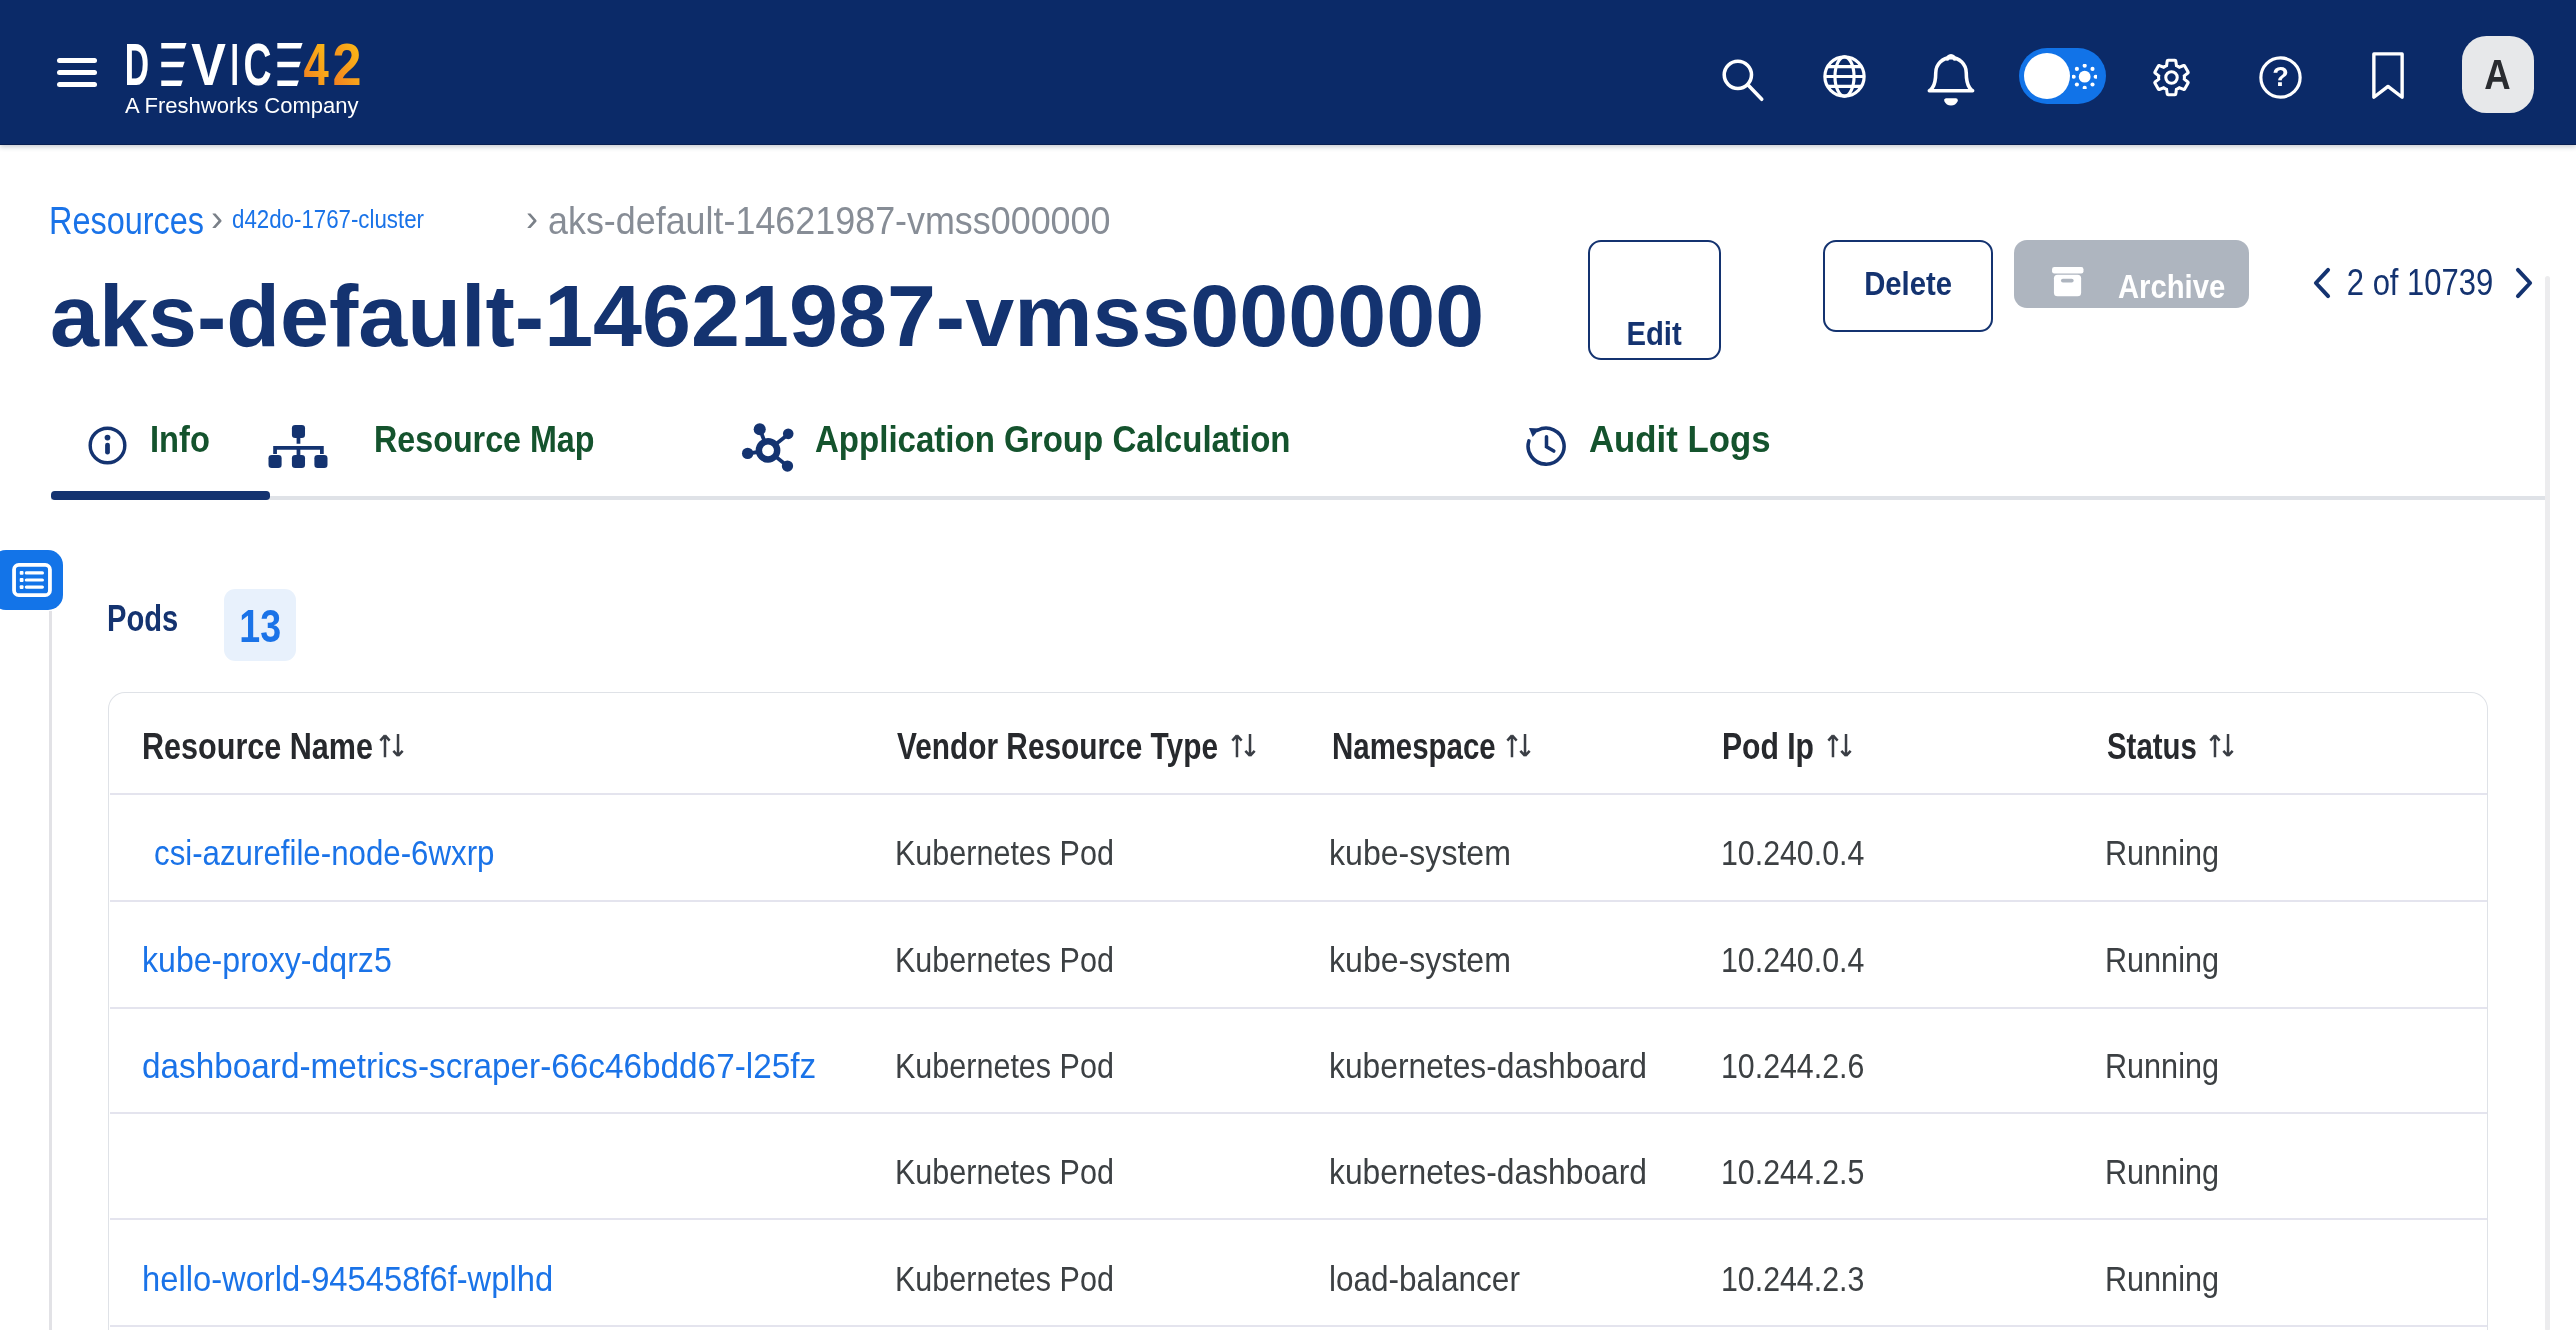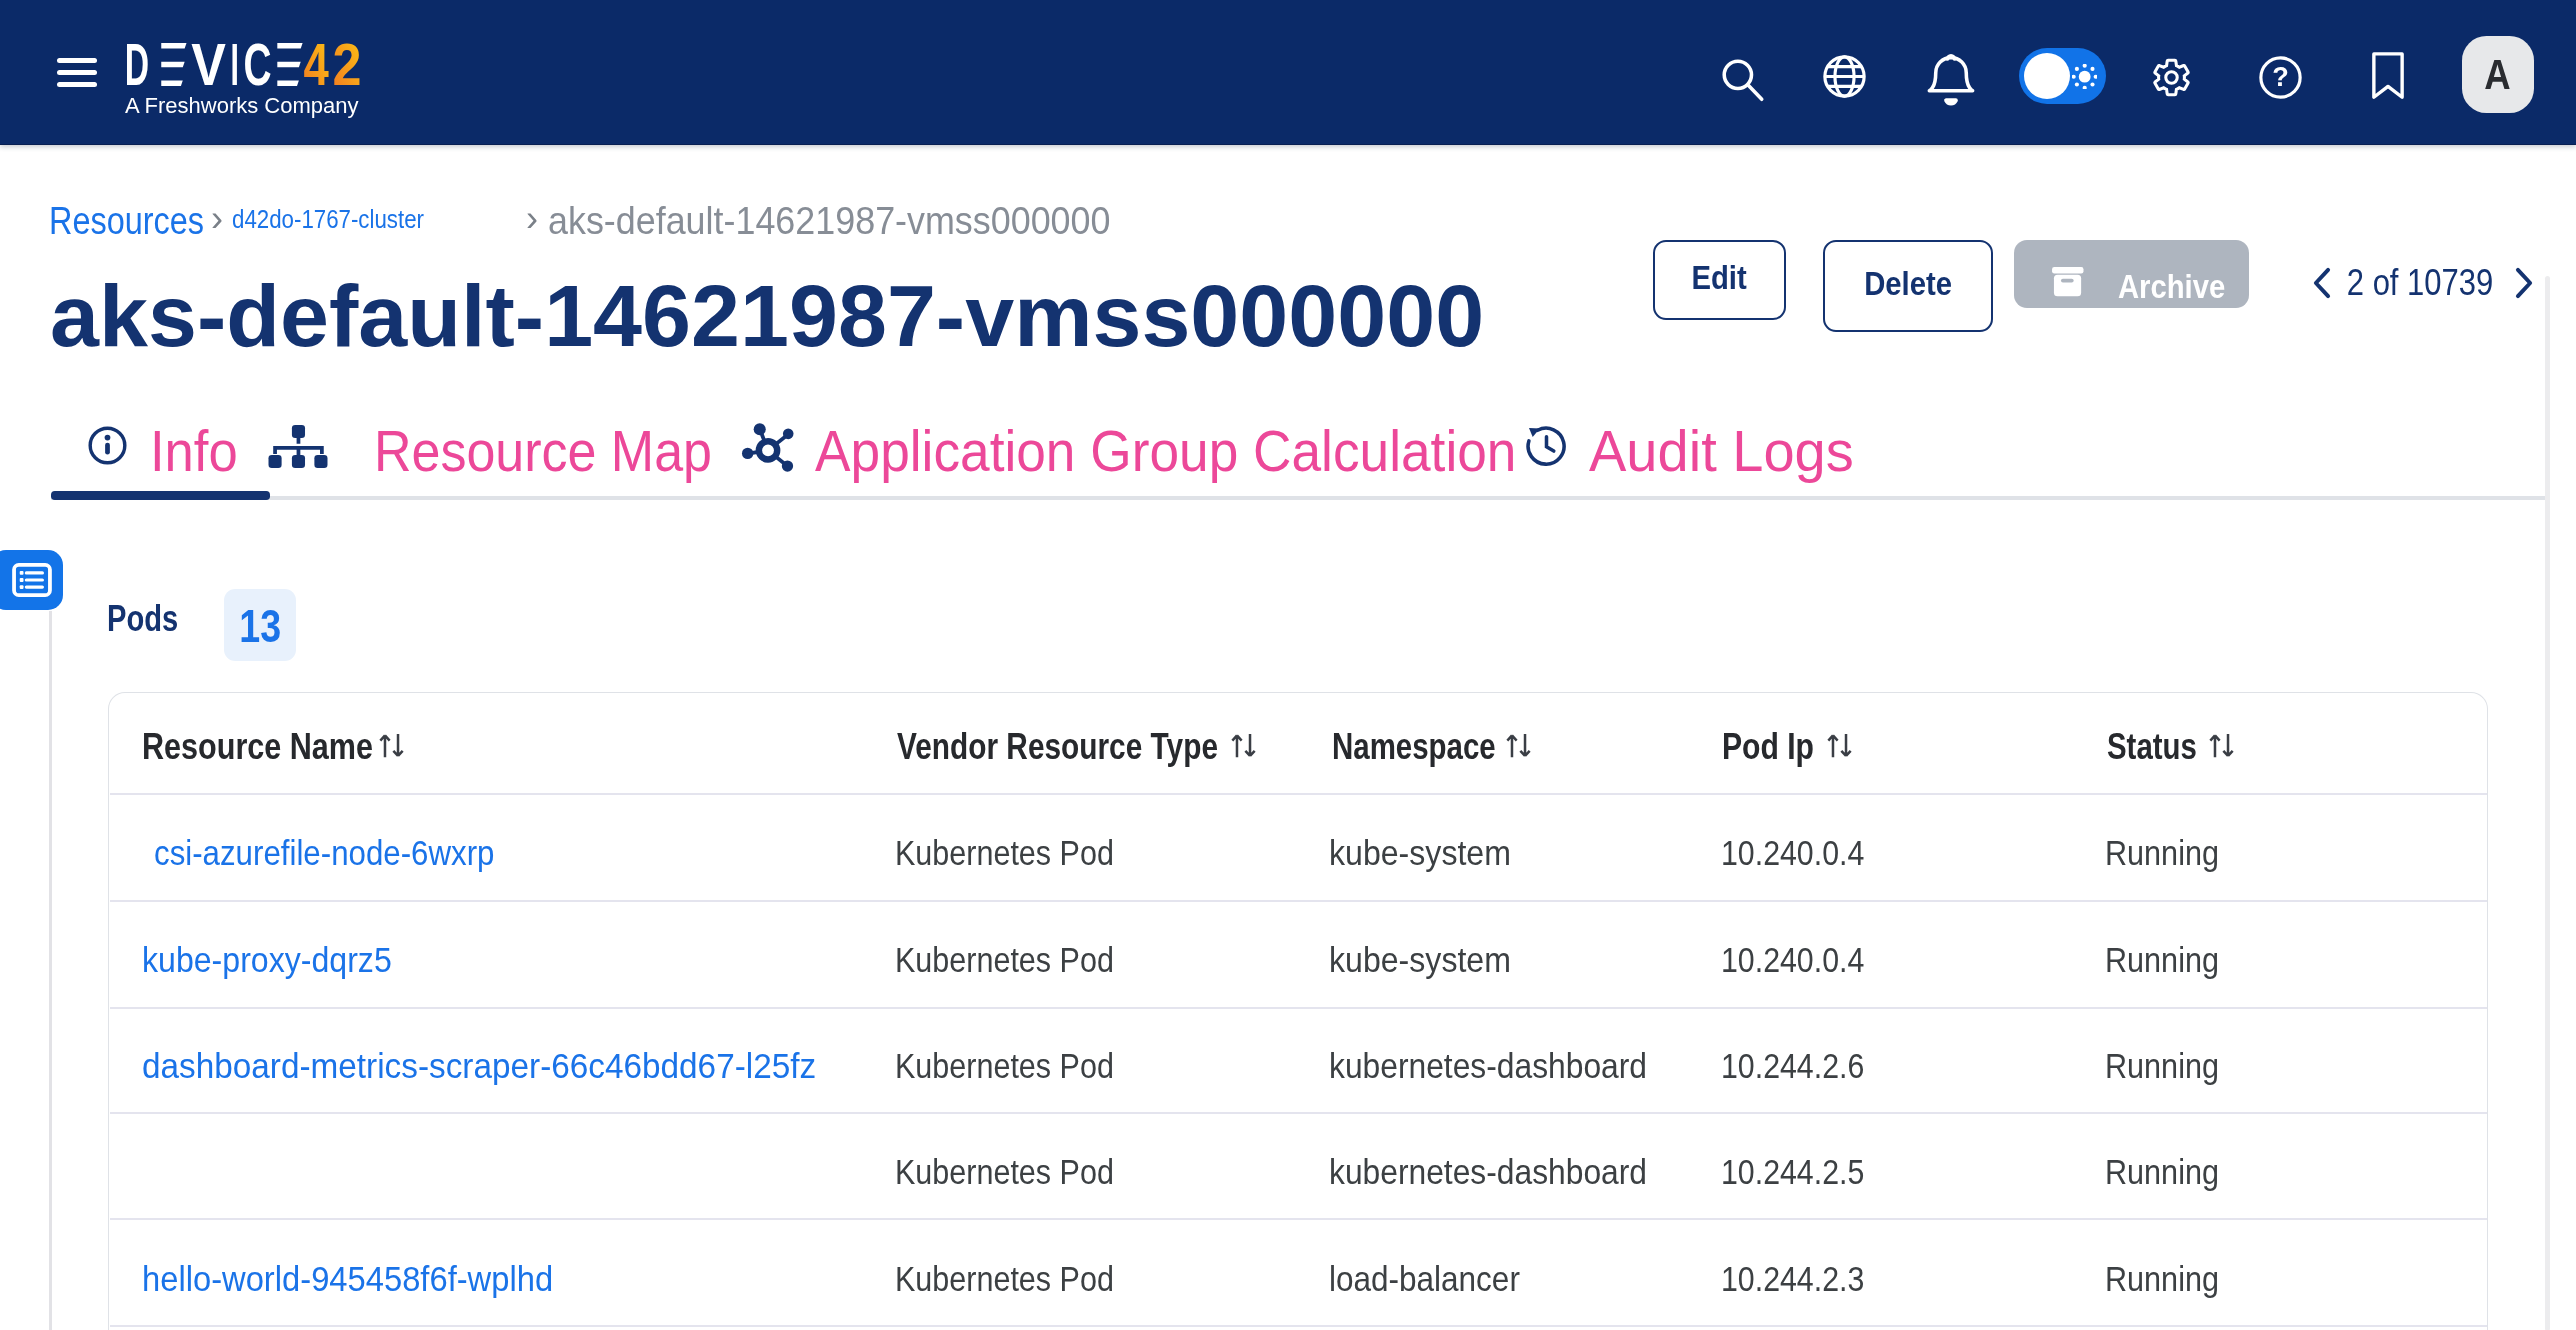--- a/index.html
+++ b/index.html
@@ -2,21 +2,21 @@
 <html style="font-size:15px"><head><meta charset="utf-8">
 <style>
   html,body{margin:0;padding:0;background:#fff;}
   #page{position:relative;width:2576px;height:1330px;overflow:hidden;font-family:"Liberation Sans",sans-serif;background:#fff;}
   .t{position:absolute;white-space:nowrap;line-height:1;}
   .cx{display:inline-block;transform-origin:0 50%;}
   .abs{position:absolute;}
   #nav{position:absolute;left:0;top:0;width:2576px;height:145px;background:#0b2a68;box-shadow:0 2.8px 4.7px rgba(40,50,80,.25);border-bottom:1.9px solid #081f52;box-sizing:border-box;}
   .bar{position:absolute;background:#fff;border-radius:2.8px;height:5.1px;width:40px;left:57px;}
   .btn{position:absolute;box-sizing:border-box;border:2.8px solid #143370;border-radius:13px;display:flex;align-items:center;justify-content:center;font-weight:bold;font-size:34px;color:#143370;background:#fff;padding-bottom:4.7px;}
-  .tabtxt{position:absolute;font-weight:normal;font-size:58px;color:#ec4899;line-height:1;white-space:nowrap;}
+  .tabtxt{position:absolute;font-weight:bold;font-size:36px;color:#14532d;line-height:1;white-space:nowrap;}
   .hdr{position:absolute;font-weight:bold;font-size:37px;color:#27292d;line-height:1;white-space:nowrap;}
   .cell{position:absolute;font-size:35px;color:#3c4043;line-height:1;white-space:nowrap;}
   .link{color:#1a73e8;}
   .sep{position:absolute;height:1.9px;background:#e4e4ee;left:110px;width:2377px;}
 </style></head>
 <body>
 <div id="page">
 
 <div id="nav">
   <div class="bar" style="top:58px"></div>
@@ -100,21 +100,21 @@
 </div>
 
 <div class="t" style="left:49px;top:201px;font-size:39px;"><span class="cx link" style="transform:scaleX(.832)">Resources</span></div>
 <div class="t" style="left:211px;top:201px;font-size:36px;color:#7a8088;">›</div>
 <div class="t" style="left:232px;top:206px;font-size:26px;"><span class="cx link" style="transform:scaleX(.857)">d42do-1767-cluster</span></div>
 <div class="t" style="left:526px;top:201px;font-size:36px;color:#7a8088;">›</div>
 <div class="t" style="left:548px;top:201px;font-size:39px;color:#878d96;"><span class="cx" style="transform:scaleX(.92)">aks-default-14621987-vmss000000</span></div>
 
 <div class="t" style="left:50px;top:272px;font-size:87px;font-weight:bold;color:#143370;"><span class="cx" style="transform:scaleX(1.012)">aks-default-14621987-vmss000000</span></div>
 
-<div class="btn" style="left:1653px;top:240px;width:133px;height:80px;">
+<div class="btn" style="left:1588px;top:240px;width:133px;height:120px;align-items:flex-end;">
       <span class="cx" style="transform:scaleX(.86);transform-origin:50% 50%;">Edit</span>
     </div>
 <div class="btn" style="left:1823px;top:240px;width:170px;height:92px;">
       <span class="cx" style="transform:scaleX(.86);transform-origin:50% 50%;">Delete</span>
     </div>
 <div class="btn" style="left:2014px;top:240px;width:235px;height:68px;border:none;background:#aeb5bf;color:#fff;">
   <svg class="abs" style="left:38px;top:27px" width="32" height="30" viewBox="0 0 34 32">
     <rect x="0" y="0" width="33.5" height="7" rx="2.4" fill="#fff"></rect>
     <rect x="2" y="8.2" width="29" height="23" rx="3.8" fill="#fff"></rect>
     <rect x="9.5" y="12.4" width="13.5" height="4.1" rx="2" fill="#aeb5bf"></rect>

